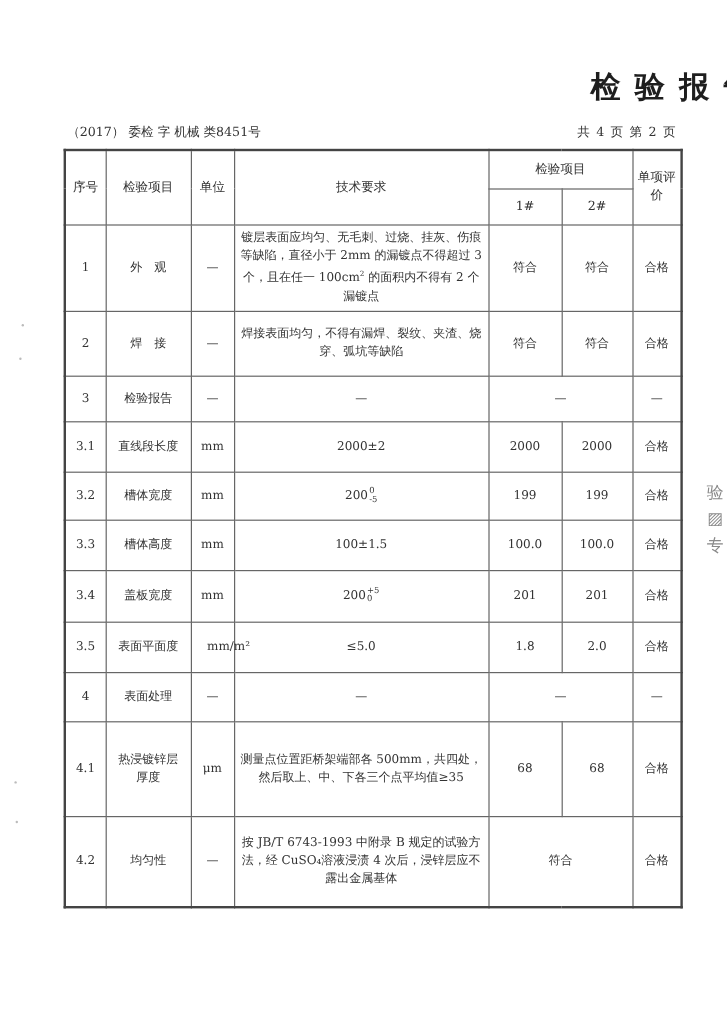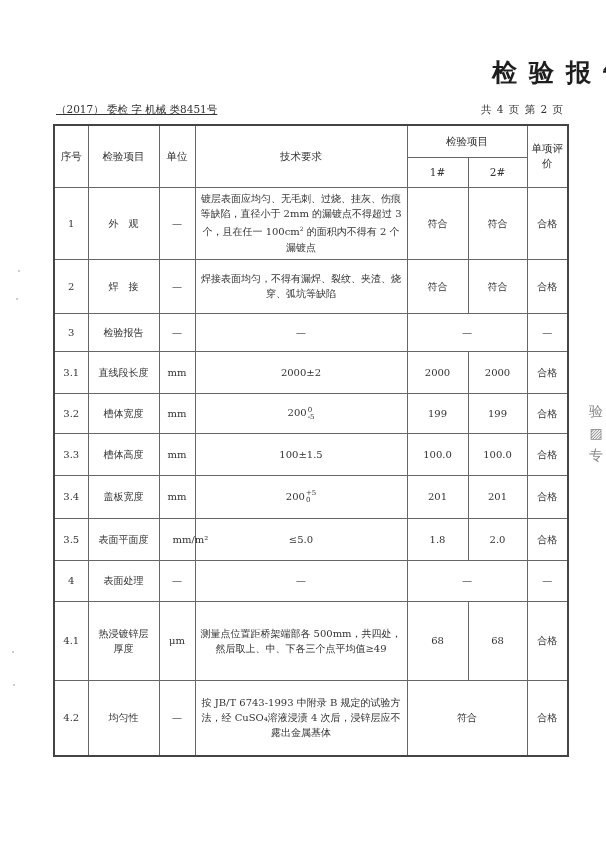--- a/index.html
+++ b/index.html
@@ -5,21 +5,21 @@
   html, body { margin: 0; padding: 0; }
   body {
     width: 606px; height: 855px; background: #ffffff; position: relative; overflow: hidden;
     font-family: "DejaVu Serif", "Liberation Serif", serif; color: #2a2a2a;
   }
   .title {
     position: absolute; left: 0; width: 606px; top: 56px; text-align: right;
     font-size: 25px; font-weight: bold; letter-spacing: 12px; color: #1e1e1e;
     padding-left: 70px; box-sizing: border-box; margin-left: 34px;
   }
-  .meta-left { position: absolute; left: 56px; top: 103px; font-size: 10.5px; color: #333; text-decoration: underline; }
+  .meta-left { position: absolute; left: 56px; top: 103px; font-size: 10.5px; color: #333; }
   .meta-right { position: absolute; right: 42px; top: 103px; font-size: 10.5px; color: #333; letter-spacing: 1px; }
   table.report {
     position: absolute; left: 53px; top: 124px; width: 514px;
     border-collapse: collapse; table-layout: fixed; border: 2px solid #444;
     font-size: 10px;
   }
   table.report td, table.report th {
     border: 1px solid #666; text-align: center; vertical-align: middle;
     font-weight: normal; padding: 0 3px; line-height: 15px; color: #333;
   }
@@ -154,21 +154,21 @@
     <td>—</td>
     <td>—</td>
     <td colspan="2">—</td>
     <td>—</td>
   </tr>
 
   <tr style="height:79px">
     <td>4.1</td>
     <td style="padding:0 8px">热浸镀锌层厚度</td>
     <td>μm</td>
-    <td class="tech-left">测量点位置距桥架端部各 500mm，共四处，然后取上、中、下各三个点平均值≥49</td>
+    <td class="tech-left">测量点位置距桥架端部各 500mm，共四处，然后取上、中、下各三个点平均值≥35</td>
     <td>68</td>
     <td>68</td>
     <td>合格</td>
   </tr>
 
   <tr style="height:76px">
     <td>4.2</td>
     <td>均匀性</td>
     <td>—</td>
     <td class="tech-left">按 JB/T 6743-1993 中附录 B 规定的试验方法，经 CuSO₄溶液浸渍 4 次后，浸锌层应不露出金属基体</td>

